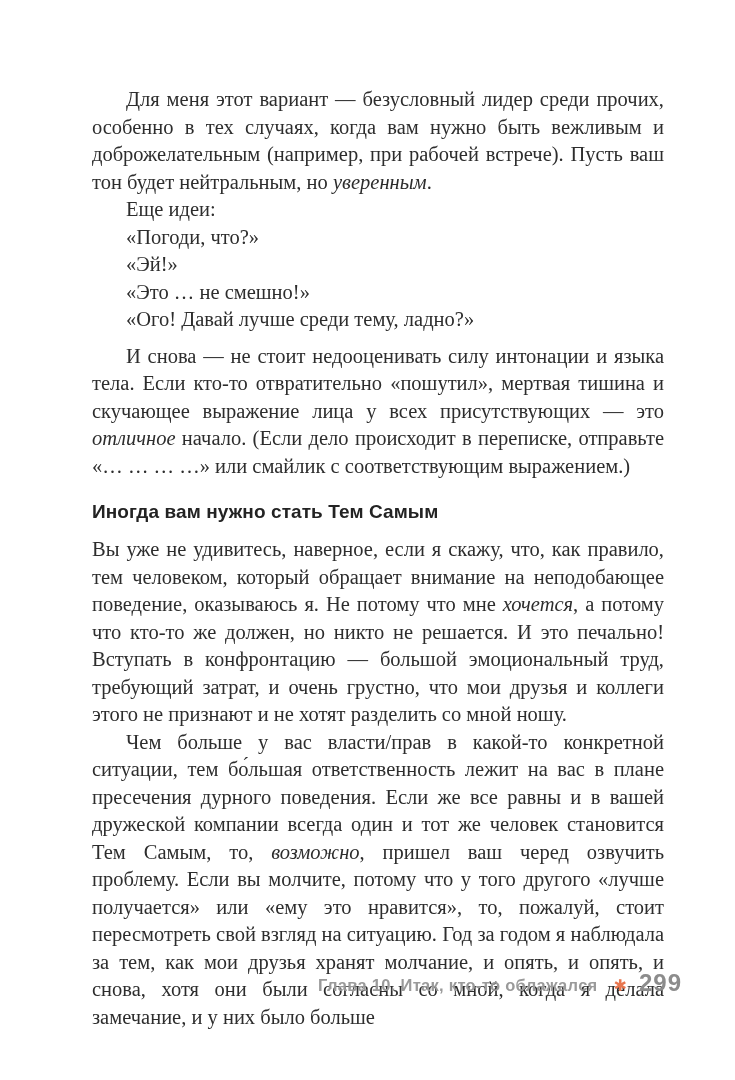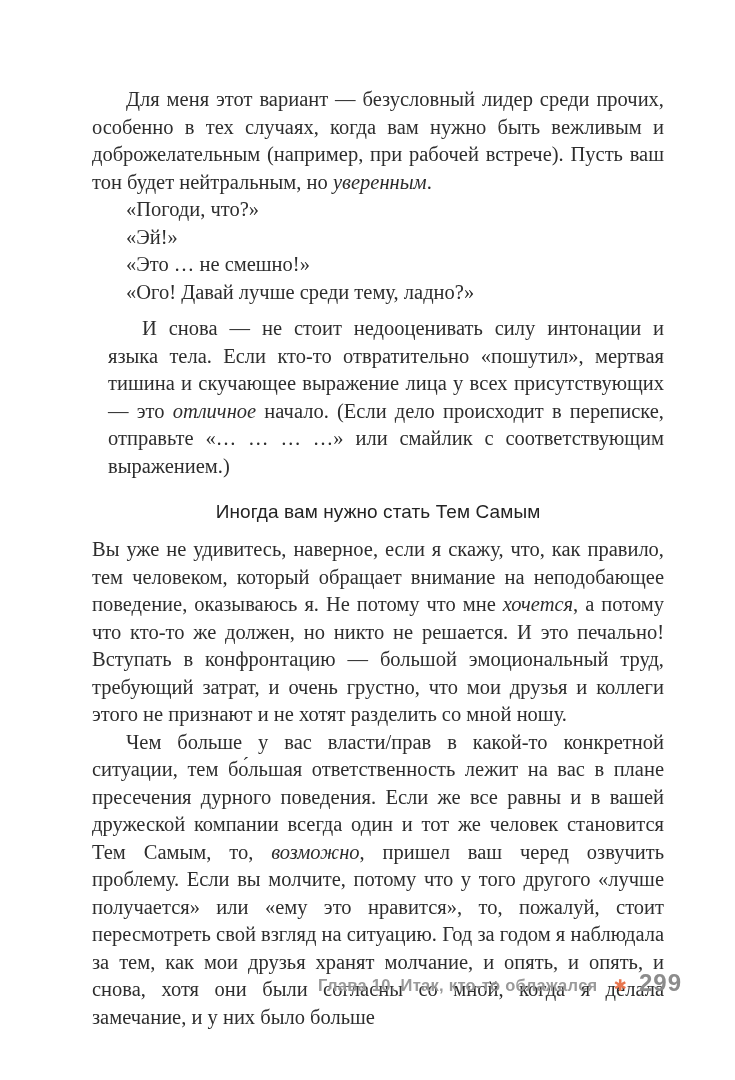--- a/index.html
+++ b/index.html
@@ -28,33 +28,32 @@
   }
   .para {
     margin: 0;
     padding: 0;
   }
   .indent {
     text-indent: 34px;
   }
   .space-before {
     margin-top: 9px;
-    margin-left: 16px;
   }
   .it {
     font-style: italic;
   }
   .heading {
     font-family: "Liberation Sans", sans-serif;
-    font-weight: 400;
+    font-weight: 700;
     font-size: 19px;
     line-height: 22px;
     letter-spacing: 0.1px;
     color: #232323;
-    text-align: center;
+    text-align: left;
     margin: 21px 0 13px 0;
   }
   .footer {
     position: absolute;
     left: 92px;
     right: 65px;
     top: 969px;
     display: flex;
     justify-content: flex-end;
     align-items: baseline;
@@ -79,20 +78,21 @@
     color: var(--page-number, #8c8c8c);
     text-align: center;
   }
 </style>
 </head>
 <body>
 
 <div class="page" style="--background: #ffffff; --body-text: #2d2d2d; --footer-text: #9a9a9a; --page-number: #8c8c8c; --asterisk: #e8764f;">
   <main class="content">
     <p class="para indent"><span>Для меня этот вариант — безусловный лидер среди прочих, особенно в тех случаях, когда вам нужно быть вежливым и доброжелательным (например, при рабочей встрече). Пусть ваш тон будет нейтральным, но </span><span class="it">уверенным</span><span>.</span></p>
+    <p class="para indent">Еще идеи:</p>
     <p class="para indent">«Погоди, что?»</p>
     <p class="para indent">«Эй!»</p>
     <p class="para indent">«Это … не смешно!»</p>
     <p class="para indent">«Ого! Давай лучше среди тему, ладно?»</p>
     <p class="para indent space-before"><span>И снова — не стоит недооценивать силу интонации и языка тела. Если кто-то отвратительно «пошутил», мертвая тишина и скучающее выражение лица у всех присутствующих — это </span><span class="it">отличное</span><span> начало. (Если дело происходит в переписке, отправьте «… … … …» или смайлик с соответствующим выражением.)</span></p>
     <h2 class="heading">Иногда вам нужно стать Тем Самым</h2>
     <p class="para"><span>Вы уже не удивитесь, наверное, если я скажу, что, как правило, тем человеком, который обращает внимание на неподобающее поведение, оказываюсь я. Не потому что мне </span><span class="it">хочется</span><span>, а потому что кто-то же должен, но никто не решается. И это печально! Вступать в конфронтацию — большой эмоциональный труд, требующий затрат, и очень грустно, что мои друзья и коллеги этого не признают и не хотят разделить со мной ношу.</span></p>
     <p class="para indent"><span>Чем больше у вас власти/прав в какой-то конкретной ситуации, тем бо́льшая ответственность лежит на вас в плане пресечения дурного поведения. Если же все равны и в вашей дружеской компании всегда один и тот же человек становится Тем Самым, то, </span><span class="it">возможно</span><span>, пришел ваш черед озвучить проблему. Если вы молчите, потому что у того другого «лучше получается» или «ему это нравится», то, пожалуй, стоит пересмотреть свой взгляд на ситуацию. Год за годом я наблюдала за тем, как мои друзья хранят молчание, и опять, и опять, и снова, хотя они были согласны со мной, когда я делала замечание, и у них было больше</span></p>
   </main>
 

